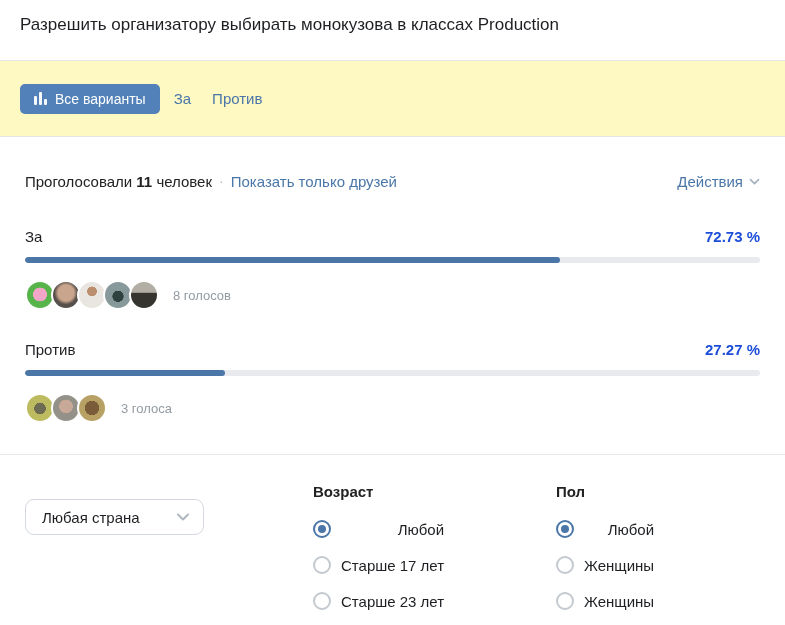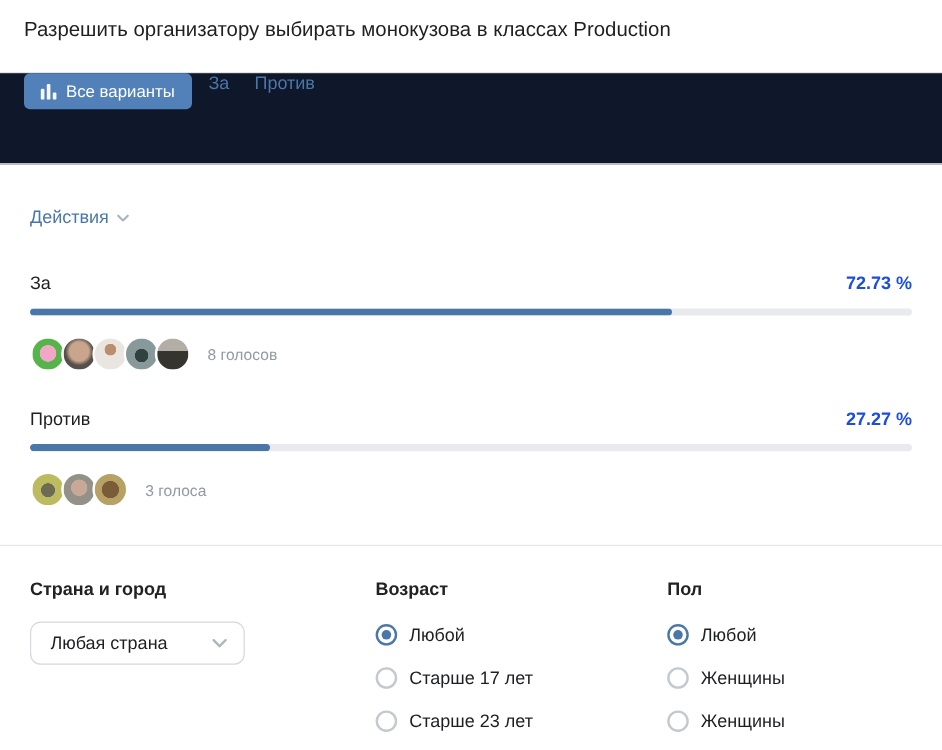--- a/index.html
+++ b/index.html
@@ -5,22 +5,22 @@
   * { margin:0; padding:0; box-sizing:border-box; }
   html,body { background:#fff; }
   body { font-family:"Liberation Sans", sans-serif; color:#222; }
   .page { position:relative; width:785px; height:625px; background:#fff; overflow:hidden; }
 
   
   .poll-title { position:absolute; top:14px; left:20px; right:20px; font-size:17px; line-height:22px; color:#1d1f23; }
 
   
   .tab-bar { position:absolute; top:60px; left:0; width:785px; height:77px;
-             background:#0f172a; border-top:1px solid #e3e5e8; border-bottom:1px solid #e3e5e8;
-             display:flex; align-items:flex-start; padding:0 20px; }
+             background:#fef9c3; border-top:1px solid #e3e5e8; border-bottom:1px solid #e3e5e8;
+             display:flex; align-items:center; padding:0 20px; }
   .tab-btn { display:flex; align-items:center; gap:8px; background:#5181b8; color:#fff;
              border:none; border-radius:5px; height:30px; padding:0 14px; font-size:14px;
              font-family:"Liberation Sans", sans-serif; cursor:pointer; }
   .chart-icon { display:flex; align-items:flex-end; gap:2px; height:13px; }
   .chart-icon span { display:block; width:3px; border-radius:1px; background:rgba(255,255,255,.95); }
   .chart-icon .b1 { height:9px; } .chart-icon .b2 { height:13px; } .chart-icon .b3 { height:6px; }
   .tab-link { color:#4a76a8; font-size:15px; text-decoration:none; cursor:pointer; }
   .tab-link.first { margin-left:14px; }
   .tab-link + .tab-link { margin-left:21px; }
 
@@ -60,21 +60,21 @@
 
   .select { position:relative; margin-top:17px; width:179px; height:36px; background:#fff;
             border:1px solid #d3d9de; border-radius:9px; display:flex; align-items:center;
             padding:0 34px 0 16px; font-size:15px; cursor:pointer; }
   .select .val { color:#1d1f23; white-space:nowrap; overflow:hidden; }
   .select .select-chev { position:absolute; right:13px; top:50%; transform:translateY(-50%); color:#aeb7c0; }
   .select.disabled { border-color:#e2e6ea; cursor:default; margin-top:16px; }
   .select.disabled .val { color:#a9b1ba; }
   .select.disabled .select-chev { color:#ccd2d8; }
 
-  .radio-row { display:flex; align-items:center; height:18px; margin-top:18px; cursor:pointer; }
+  .radio-row { display:flex; align-items:center; height:18px; margin-top:18px; cursor:pointer;justify-content:space-between; }
   .radio-row.first { margin-top:19px; }
   .radio { width:18px; height:18px; border-radius:50%; border:2px solid #c3c9cf; background:#fff;
            display:flex; align-items:center; justify-content:center; flex:0 0 auto; }
   .radio.selected { border-color:#4a76a8; }
   .radio.selected::after { content:""; width:8px; height:8px; border-radius:50%; background:#4a76a8; }
   .radio-label { margin-left:10px; font-size:15px; color:#1d1f23; white-space:nowrap; }
 </style>
 </head>
 <body>
 
@@ -89,20 +89,23 @@
           <span class="b2"></span>
           <span class="b3"></span>
         </span>
       <span>Все варианты</span>
     </button>
     <a class="tab-link first">За</a>
     <a class="tab-link">Против</a>
   </div>
 
   <div class="summary-row">
+    <div class="summary-left">
+      <span>Проголосовали</span>&nbsp;<span class="bold">11</span>&nbsp;<span>человек</span><span class="summary-dot">·</span><a class="link">Показать только друзей</a>
+    </div>
     <div class="actions">
       <span>Действия</span>
       <svg class="chev" width="11" height="8" viewBox="0 0 11 8">
           <path d="M1.5 1.7l4 4 4-4" fill="none" stroke="currentColor" stroke-width="1.8" stroke-linecap="round" stroke-linejoin="round"></path>
         </svg>
     </div>
   </div>
 
   <div class="poll-option opt-for">
     <div class="opt-head">
@@ -134,21 +137,20 @@
       <span class="avatar" style="background: radial-gradient(circle at 50% 52%, rgb(110, 107, 84) 0px, rgb(110, 107, 84) 30%, rgb(189, 187, 96) 32%);"></span>
       <span class="avatar" style="background: radial-gradient(circle at 50% 44%, rgb(200, 169, 151) 0px, rgb(200, 169, 151) 34%, rgb(148, 145, 137) 36%);"></span>
       <span class="avatar" style="background: radial-gradient(circle, rgb(123, 92, 57) 0px, rgb(123, 92, 57) 38%, rgb(183, 161, 100) 40%);"></span>
       <span class="votes-label">3 голоса</span>
     </div>
   </div>
 
   <div class="divider"></div>
 
   <div class="filter-col loc">
-    <div class="filter-heading">Страна и город</div>
     <div class="select">
       <span class="val">Любая страна</span>
       <svg class="select-chev" width="14" height="9" viewBox="0 0 14 9">
           <path d="M2 2l5 5 5-5" fill="none" stroke="currentColor" stroke-width="2" stroke-linecap="round" stroke-linejoin="round"></path>
         </svg>
     </div>
   </div>
 
   <div class="filter-col age">
     <div class="filter-heading">Возраст</div>

